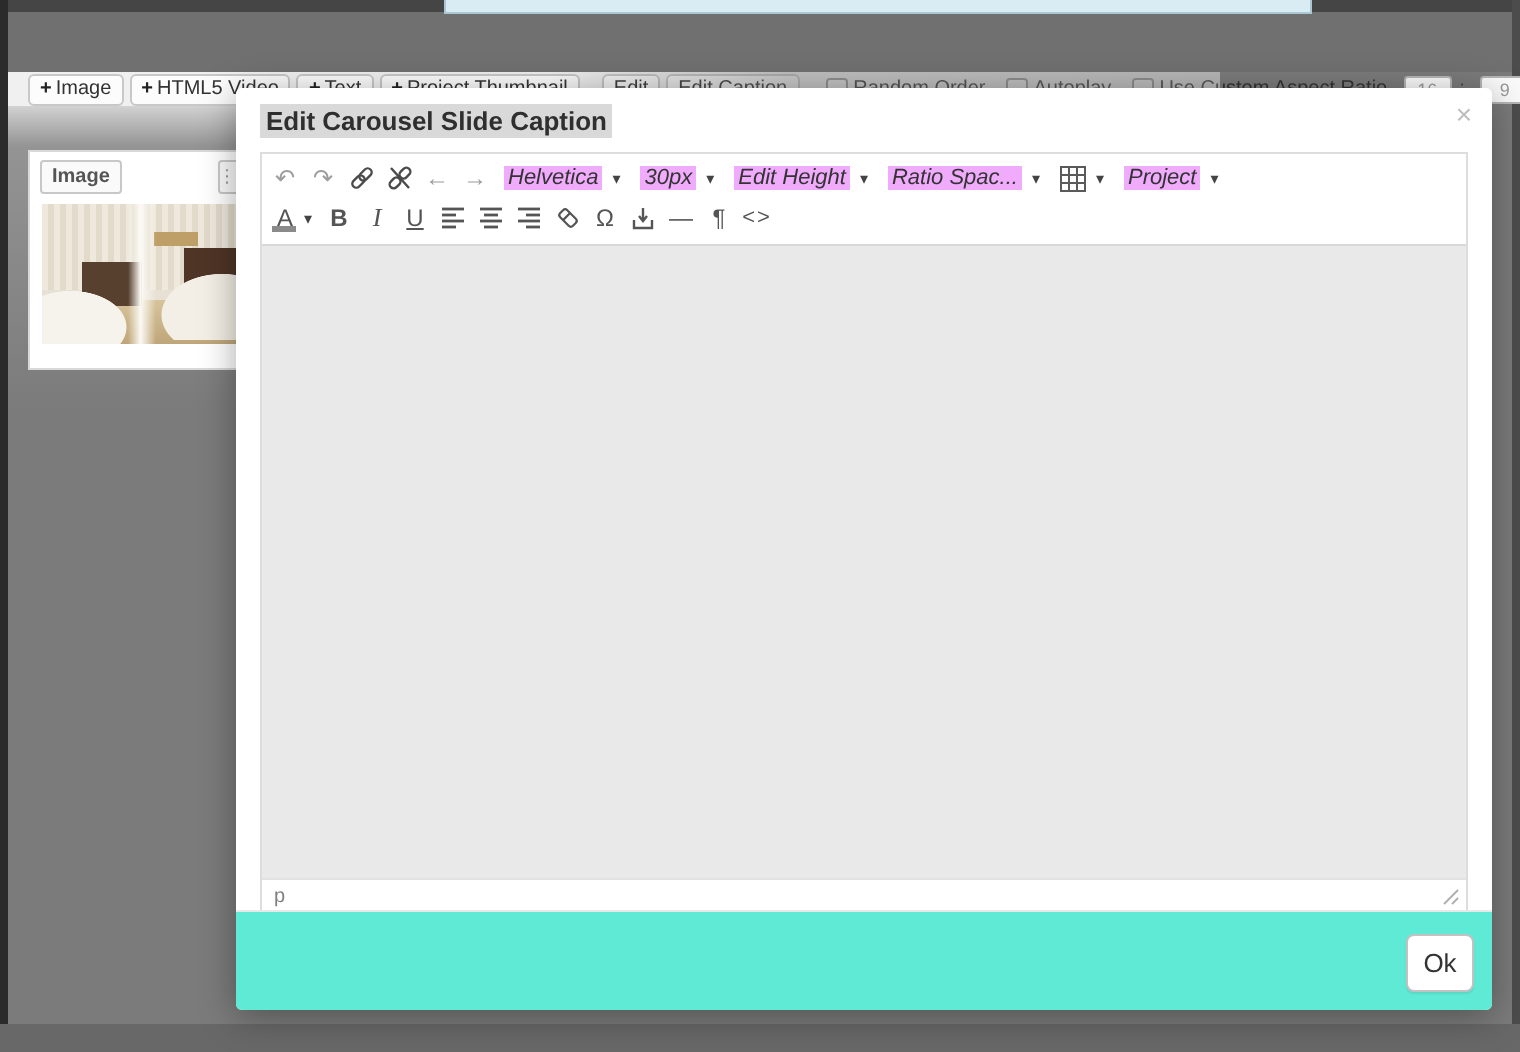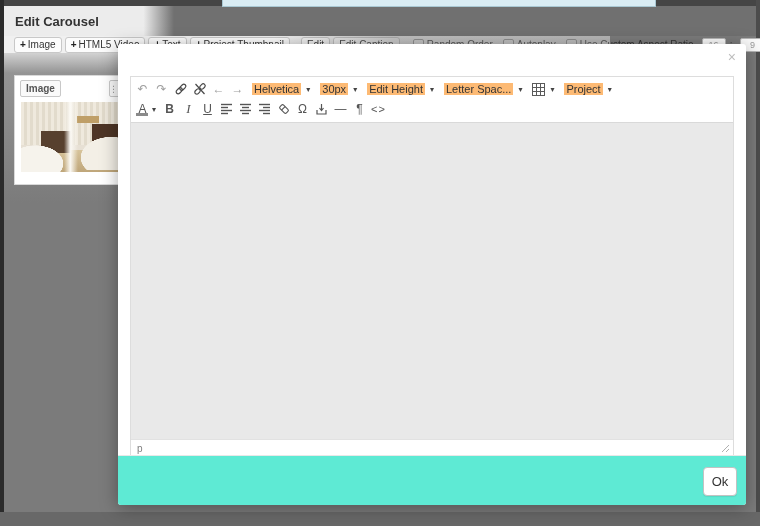--- a/index.html
+++ b/index.html
@@ -68,21 +68,21 @@
   .editor{position:absolute;left:12px;top:32px;width:604px;height:381px;box-sizing:border-box;
     border:1px solid #ddd;display:flex;flex-direction:column;background:#fff;}
   .ed-toolbar{padding:2px 2px 3px 2px;border-bottom:1px solid #d9d9d9;}
   .ed-row{display:flex;align-items:center;height:20px;}
   .ed-btn{width:19px;height:18px;display:flex;align-items:center;justify-content:center;
     font-size:12px;color:#555;flex:none;}
   .ed-btn.dim{color:#9d9d9d;}
   .ed-btn svg{display:block;}
   .sel{display:flex;align-items:center;gap:5px;margin:0 5px;flex:none;}
   .sel:first-of-type{margin-left:10px;}
-  .sel-label{background:#fdba74;font-size:11px;color:#333;padding:0 2px;white-space:nowrap;}
+  .sel-label{background:#f0abfc;font-size:11px;color:#333;padding:0 2px;white-space:nowrap;font-style:italic;}
   .caret{font-size:8px;color:#444;}
   .colorbar{position:absolute;left:3px;bottom:2px;width:12px;height:3px;background:#8a8a8a;}
   .ed-btn.rel{position:relative;}
   .bold-g{font-weight:bold;font-size:12px;}
   .ital-g{font-style:italic;font-family:"Liberation Serif","DejaVu Serif",serif;font-size:13px;}
   .und-g{text-decoration:underline;font-size:12px;}
   .code-g{font-size:11px;letter-spacing:1px;color:#555;}
   .ed-content{flex:1;background:#e9e9e9;}
   .ed-status{height:16px;background:#fff;border-top:1px solid #e2e2e2;display:flex;align-items:center;
     justify-content:space-between;padding:0 3px;}
@@ -98,23 +98,20 @@
 
 <div id="screen">
 
   <div class="band-upper"></div>
   <div class="strip-top"></div>
   <div class="left-strip"></div>
   <div class="right-strip"></div>
   <div class="bottom-band"></div>
   <div class="teal-bar"></div>
 
-  <div class="title-block">
-    <span class="ttl">Edit Carousel</span>
-  </div>
 
   <div class="toolbar-row">
     <span class="tb-btn">
       <span class="plus">+</span>
       <span>Image</span>
     </span>
     <span class="tb-btn">
       <span class="plus">+</span>
       <span>HTML5 Video</span>
     </span>
@@ -151,20 +148,23 @@
 
   <div class="left-col"></div>
 
   <div class="slide-card">
     <span class="card-chip">Image</span>
     <span class="drag-chip">⋮⋮</span>
     <div class="photo"></div>
   </div>
 
   <div class="modal">
+    <div class="modal-title-wrap">
+      <span class="modal-title">Edit Carousel Slide Caption</span>
+    </div>
     <span class="modal-close">×</span>
 
     <div class="editor">
       <div class="ed-toolbar">
 
         <div class="ed-row">
           <span class="ed-btn dim">↶</span>
           <span class="ed-btn dim">↷</span>
           <span class="ed-btn">
             <svg width="14" height="14" viewBox="0 0 14 14">
@@ -192,21 +192,21 @@
           </span>
           <span class="sel">
             <span class="sel-label">30px</span>
             <span class="caret">▾</span>
           </span>
           <span class="sel">
             <span class="sel-label">Edit Height</span>
             <span class="caret">▾</span>
           </span>
           <span class="sel">
-            <span class="sel-label">Letter Spac...</span>
+            <span class="sel-label">Ratio Spac...</span>
             <span class="caret">▾</span>
           </span>
           <span class="sel">
             <svg width="13" height="13" viewBox="0 0 13 13" fill="none" stroke="#5a5a5a" stroke-width="1">
               <rect x="0.5" y="0.5" width="12" height="12"></rect>
               <line x1="4.5" y1="0.5" x2="4.5" y2="12.5"></line>
                 <line x1="8.5" y1="0.5" x2="8.5" y2="12.5"></line>
               <line x1="0.5" y1="4.5" x2="12.5" y2="4.5"></line>
                 <line x1="0.5" y1="8.5" x2="12.5" y2="8.5"></line>
               </svg>

